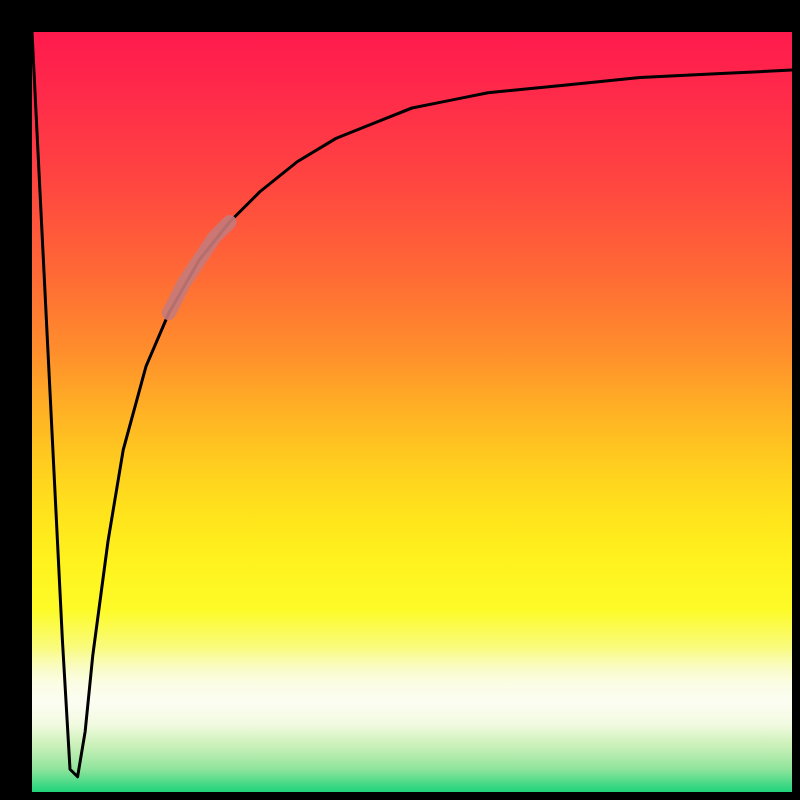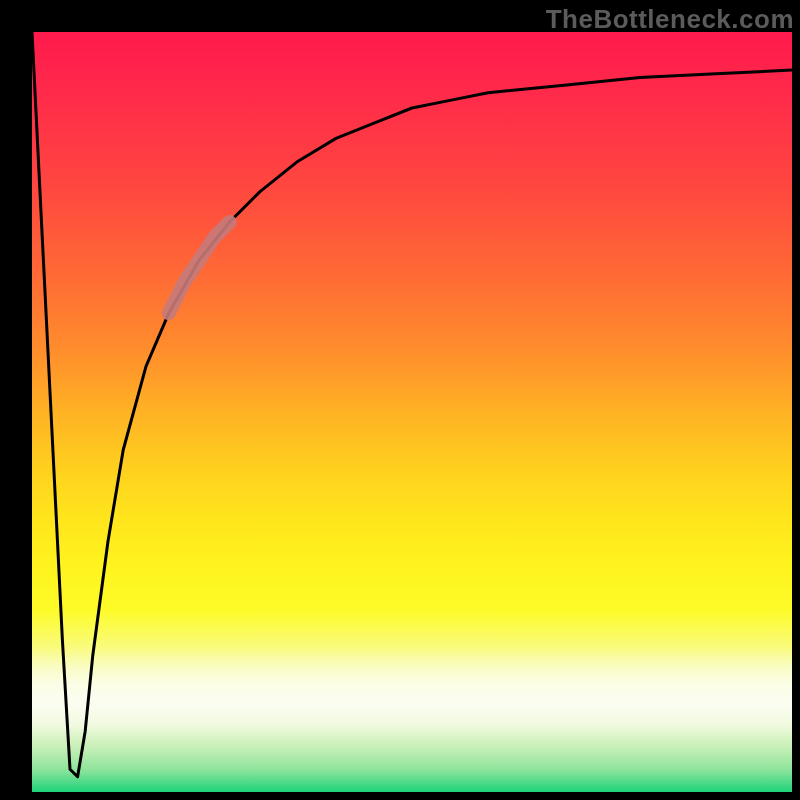--- a/index.html
+++ b/index.html
@@ -92,14 +92,13 @@
     </div>
 
     <svg class="curves" viewBox="0 0 760 760" preserveAspectRatio="none">
       <g id="curve-group">
           <path d="M0.00 0.00 L15.20 304.00 L30.40 608.00 L38.00 737.20 L45.60 744.80 L53.20 699.20 L60.80 623.20 L76.00 509.20 L91.20 418.00 L114.00 334.40 L136.80 281.20 L167.20 228.00 L197.60 190.00 L228.00 159.60 L266.00 129.20 L304.00 106.40 L342.00 91.20 L380.00 76.00 L418.00 68.40 L456.00 60.80 L532.00 53.20 L608.00 45.60 L684.00 41.80 L760.00 38.00 " fill="none" stroke="#000000" stroke-width="3" stroke-linejoin="round" stroke-linecap="round"></path>
           <path d="M136.80 281.20 L152.00 250.80 L167.20 228.00 L182.40 205.20 L197.60 190.00 " fill="none" stroke="#c77a7a" stroke-width="14" stroke-linecap="round" opacity="0.9"></path>
         </g>
     </svg>
   </div>
 
-  <div class="watermark">TheBottleneck.com</div>
 </div>
 
 </body></html>

